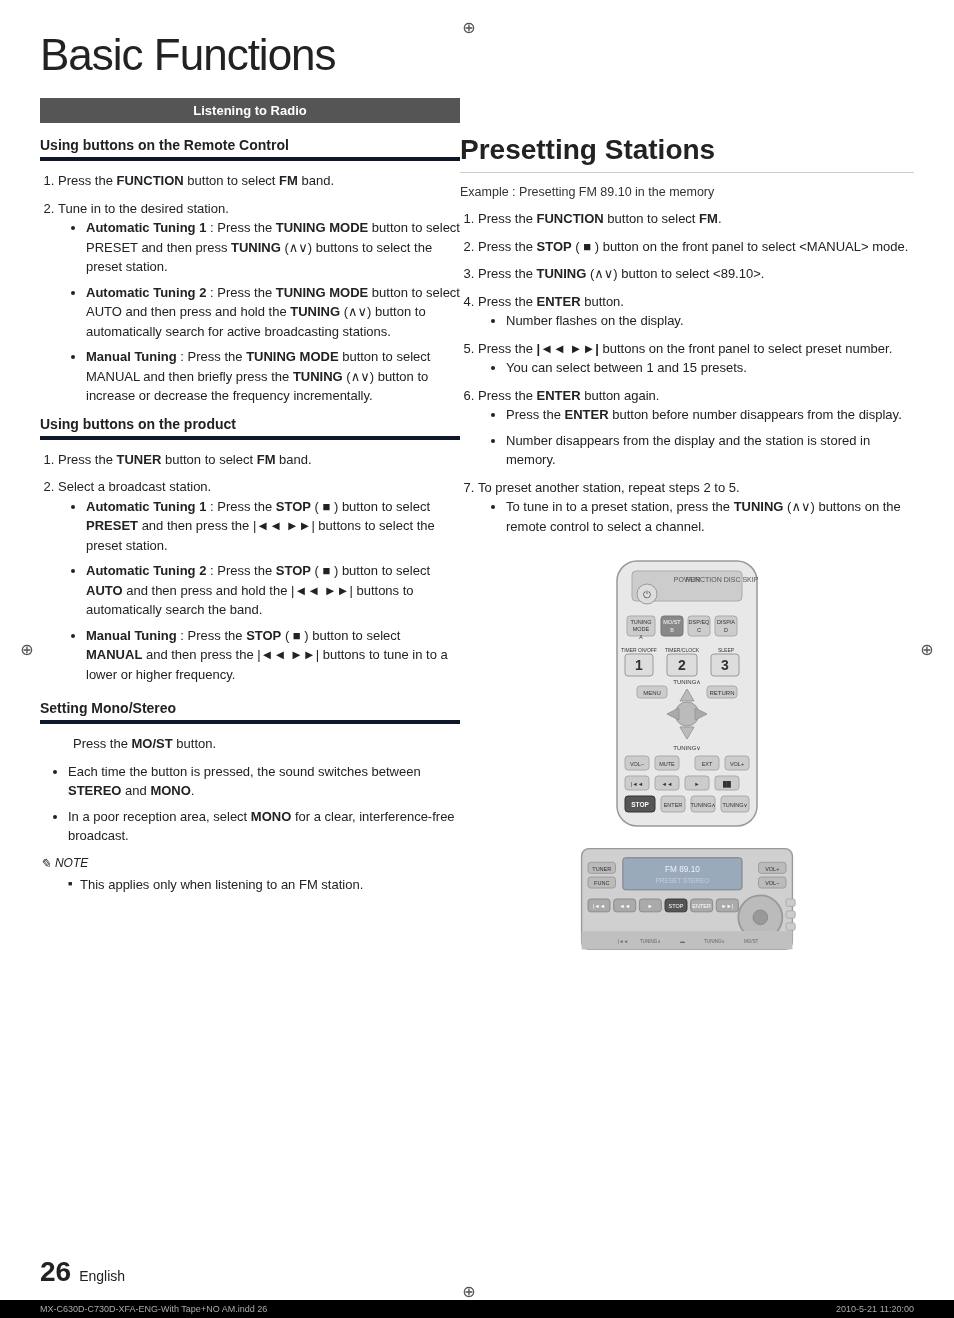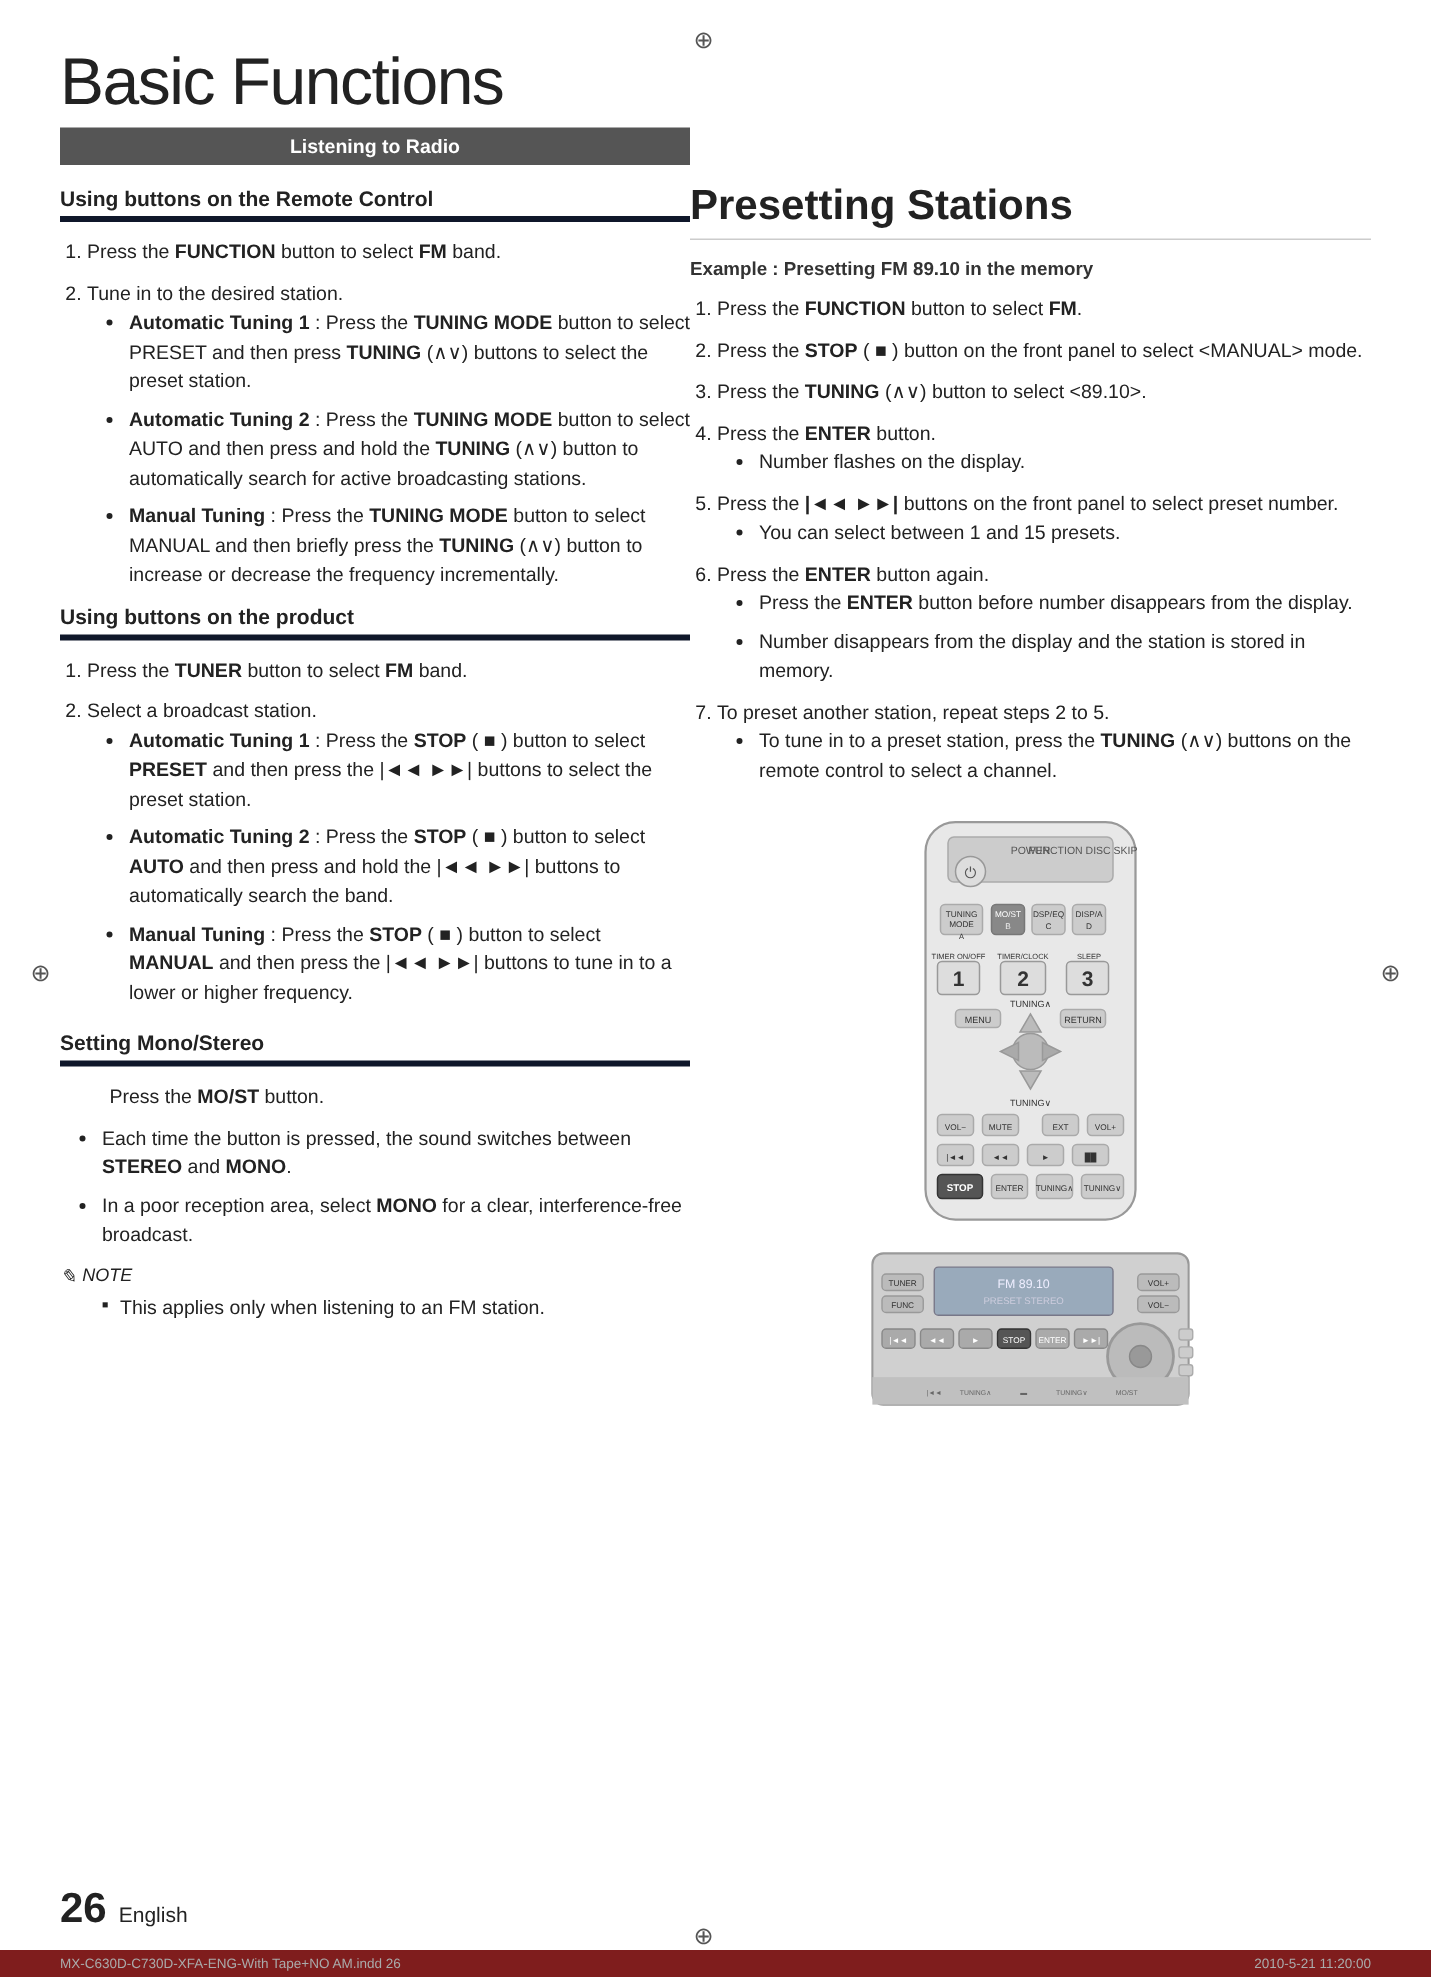--- a/index.html
+++ b/index.html
@@ -32,21 +32,21 @@
     .crosshair-tl { top: 18px; left: 460px; }
     .crosshair-bl { bottom: 18px; left: 460px; }
     .crosshair-lm { top: 640px; left: 18px; }
     .crosshair-rm { top: 640px; right: 18px; }
 
     
     .page-title {
       font-size: 44px;
       font-weight: 300;
       color: #222;
-      margin-bottom: 5px;
+      margin-bottom: 18px;
       font-family: Arial, Helvetica, sans-serif;
       letter-spacing: -1px;
     }
 
     
     .main-layout {
       display: flex;
       width: 100%;
     }
     .left-col {
@@ -157,42 +157,41 @@
       font-size: 14px;
       text-align: center;
     }
 
     
     .footer-bar {
       position: absolute;
       bottom: 0;
       left: 0;
       right: 0;
-      background: #7f1d1d;
+      background: #000000;
       color: #aaa;
       font-size: 9px;
       padding: 4px 40px;
       display: flex;
       justify-content: space-between;
     }
 
     
     .presetting-title {
       font-size: 28px;
       font-weight: bold;
       color: #222;
       border-bottom: 1px solid #ccc;
       padding-bottom: 6px;
       margin-bottom: 12px;
     }
     .example-text {
       font-size: 12.5px;
       margin-bottom: 10px;
       color: #333;
-      font-weight: bold;
     }
 
     
     .remote-image-area {
       display: flex;
       flex-direction: column;
       align-items: center;
       gap: 8px;
       margin-top: 20px;
     }

